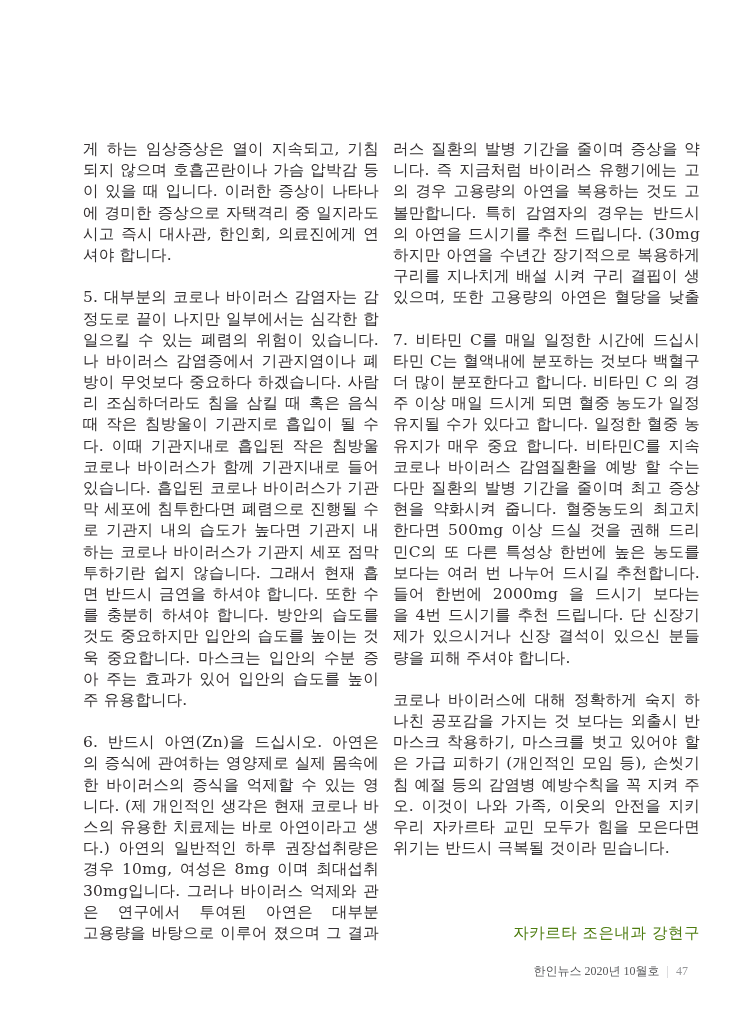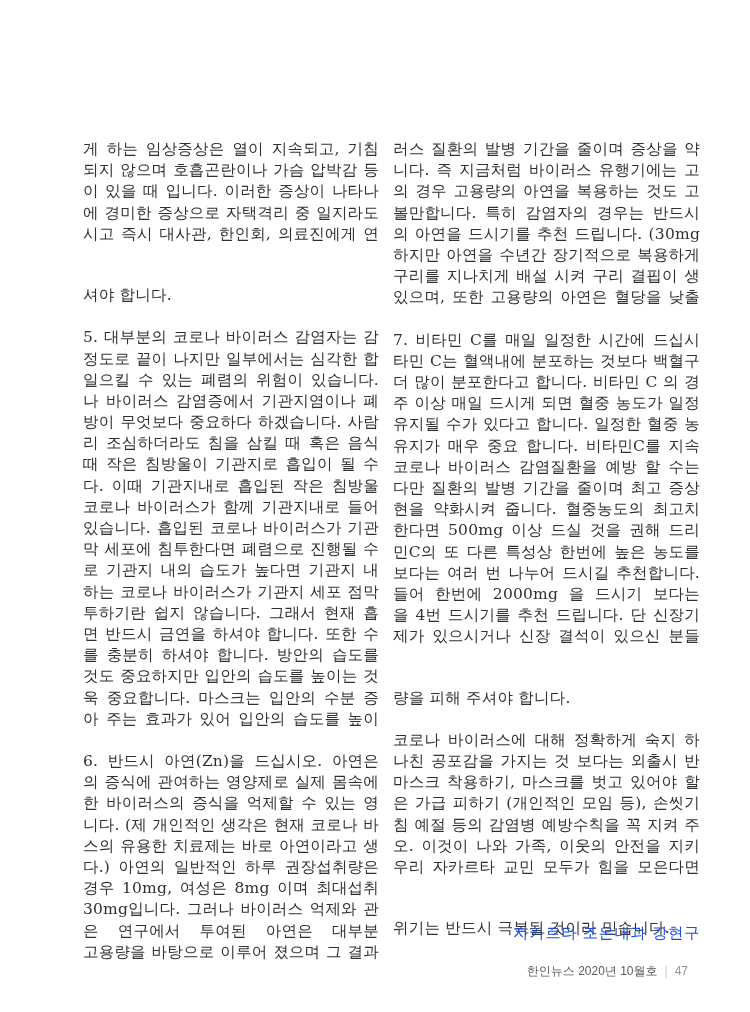--- a/index.html
+++ b/index.html
@@ -31,39 +31,38 @@
   .tline {
     height: 21.2px;
     overflow: hidden;
     text-align: justify;
     text-align-last: justify;
     white-space: normal;
   }
   .tline.para-end {
     text-align: right;
     text-align-last: left;
-    margin-top: 40px;
   }
   .signature {
     position: absolute;
     top: 923px;
     left: 393px;
     width: 307px;
     text-align: right;
     font-size: 15.5px;
     letter-spacing: 0.5px;
-    color: #1d4ed8;
+    color: #4d7c0f;
   }
   .footer {
     position: absolute;
     top: 963px;
     left: 340px;
     width: 348px;
     text-align: right;
-    font-family: Liberation Sans, sans-serif;
+    font-family: Liberation Serif, serif;
     font-size: 12px;
     color: #58595b;
   }
   .footer-divider {
     color: #c9cacc;
     margin: 0 7px;
     font-weight: 300;
   }
   .footer-page {
     color: #97989a;
@@ -96,20 +95,21 @@
         <div class="tline">있습니다. 흡입된 코로나 바이러스가 기관지의 점</div>
         <div class="tline">막 세포에 침투한다면 폐렴으로 진행될 수 있으므</div>
         <div class="tline">로 기관지 내의 습도가 높다면 기관지 내에 존재</div>
         <div class="tline">하는 코로나 바이러스가 기관지 세포 점막으로 침</div>
         <div class="tline">투하기란 쉽지 않습니다. 그래서 현재 흡연자라</div>
         <div class="tline">면 반드시 금연을 하셔야 합니다. 또한 수분 섭취</div>
         <div class="tline">를 충분히 하셔야 합니다. 방안의 습도를 높이는</div>
         <div class="tline">것도 중요하지만 입안의 습도를 높이는 것이 더</div>
         <div class="tline">욱 중요합니다. 마스크는 입안의 수분 증발을 막</div>
         <div class="tline">아 주는 효과가 있어 입안의 습도를 높이는데 아</div>
+        <div class="tline para-end">주 유용합니다.</div>
       </div>
       <div class="para">
         <div class="tline">6. 반드시 아연(Zn)을 드십시오. 아연은 세포</div>
         <div class="tline">의 증식에 관여하는 영양제로 실제 몸속에 침입</div>
         <div class="tline">한 바이러스의 증식을 억제할 수 있는 영양제입</div>
         <div class="tline">니다. (제 개인적인 생각은 현재 코로나 바이러</div>
         <div class="tline">스의 유용한 치료제는 바로 아연이라고 생각합니</div>
         <div class="tline">다.) 아연의 일반적인 하루 권장섭취량은 남성의</div>
         <div class="tline">경우 10mg, 여성은 8mg 이며 최대섭취량은 하루</div>
         <div class="tline">30mg입니다. 그러나 바이러스 억제와 관련된 많</div>

